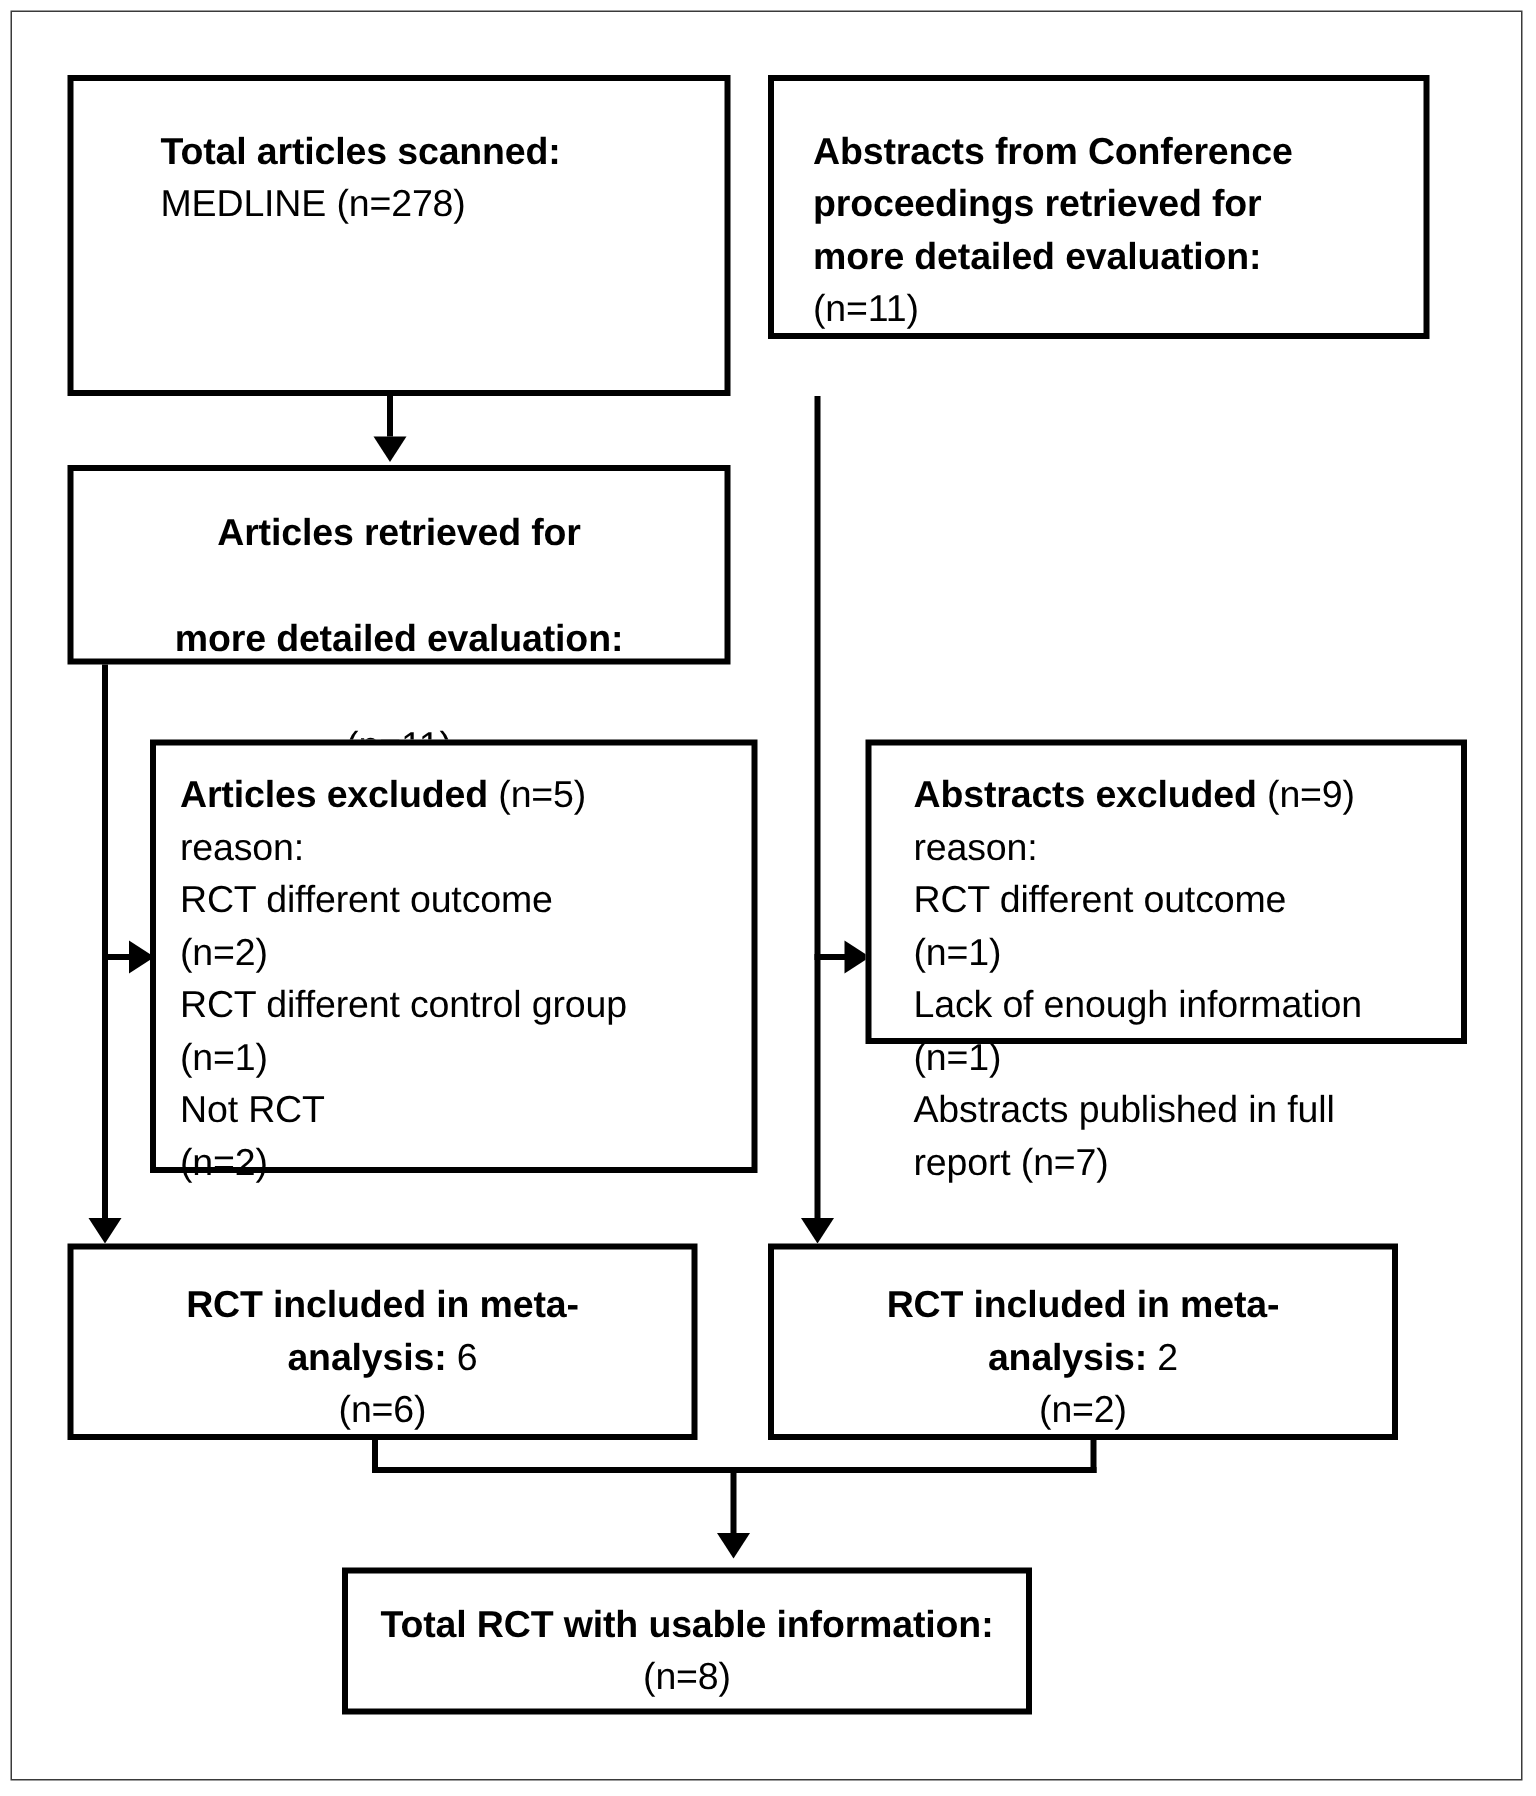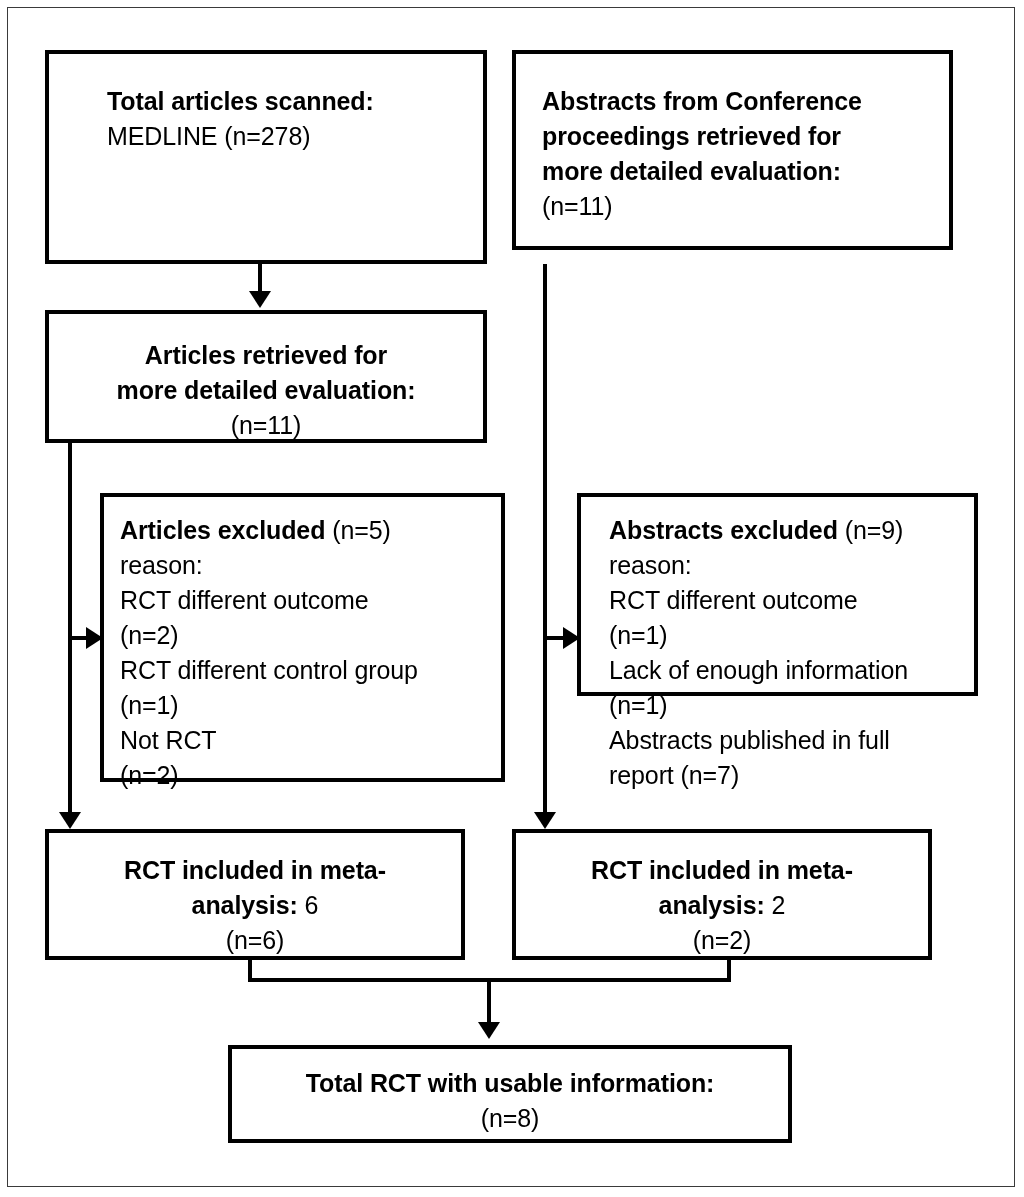--- a/index.html
+++ b/index.html
@@ -91,31 +91,31 @@
 
 <div id="canvas">
 
   <div class="outer-frame"></div>
 
   <div class="node left" style="left:45px; top:50px; width:442px; height:214px; padding:30px 0 0 58px;">
     <div class="line b">Total articles scanned:</div>
     <div class="line">MEDLINE (n=278)</div>
   </div>
 
-  <div class="node left" style="left:512px; top:50px; width:441px; height:200px; padding:30px 0 0 26px;">
+  <div class="node left" style="left:512px; top:50px; width:441px; height:176px; padding:30px 0 0 26px;">
     <div class="line b">Abstracts from Conference</div>
     <div class="line b">proceedings retrieved for</div>
     <div class="line b">more detailed evaluation:</div>
     <div class="line">(n=11)</div>
   </div>
 
   <div class="vline" style="left:258px; top:264px; height:27px;"></div>
   <div class="arrow-down" style="left:249px; top:291px;"></div>
 
-  <div class="node center" style="left:45px; top:310px; width:442px; height:133px; padding-top:24px;">
+  <div class="node center" style="left:45px; top:310px; width:442px; height:133px; padding-top:24px;gap:36px;">
     <div class="line b">Articles retrieved for</div>
     <div class="line b">more detailed evaluation:</div>
     <div class="line">(n=11)</div>
   </div>
 
   <div class="vline" style="left:68px; top:443px; height:372px;"></div>
 
   <div class="hline" style="left:68px; top:636px; width:20px;"></div>
   <div class="arrow-right" style="left:86px; top:627px;"></div>
 
@@ -176,18 +176,18 @@
 
   <div class="vline" style="left:248px; top:960px; height:22px;"></div>
 
   <div class="vline" style="left:727px; top:960px; height:22px;"></div>
 
   <div class="hline" style="left:248px; top:978px; width:483px;"></div>
 
   <div class="vline" style="left:487px; top:978px; height:44px;"></div>
   <div class="arrow-down" style="left:478px; top:1022px;"></div>
 
-  <div class="node center" style="left:228px; top:1045px; width:564px; height:98px; padding-top:17px;">
+  <div class="node center" style="left:228px; top:1045px; width:460px; height:98px; padding-top:17px;">
     <div class="line b">Total RCT with usable information:</div>
     <div class="line">(n=8)</div>
   </div>
 
 </div>
 
 </body></html>

